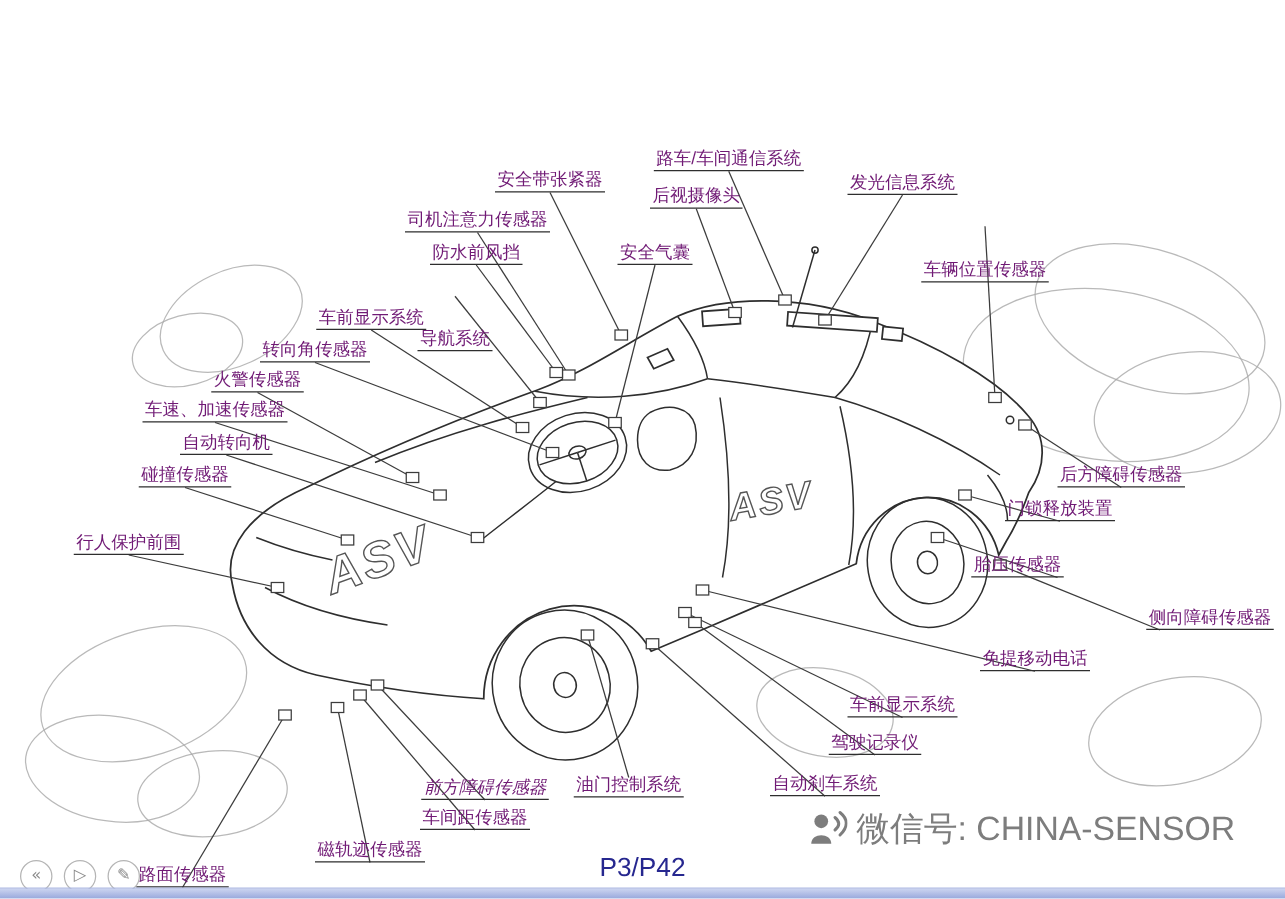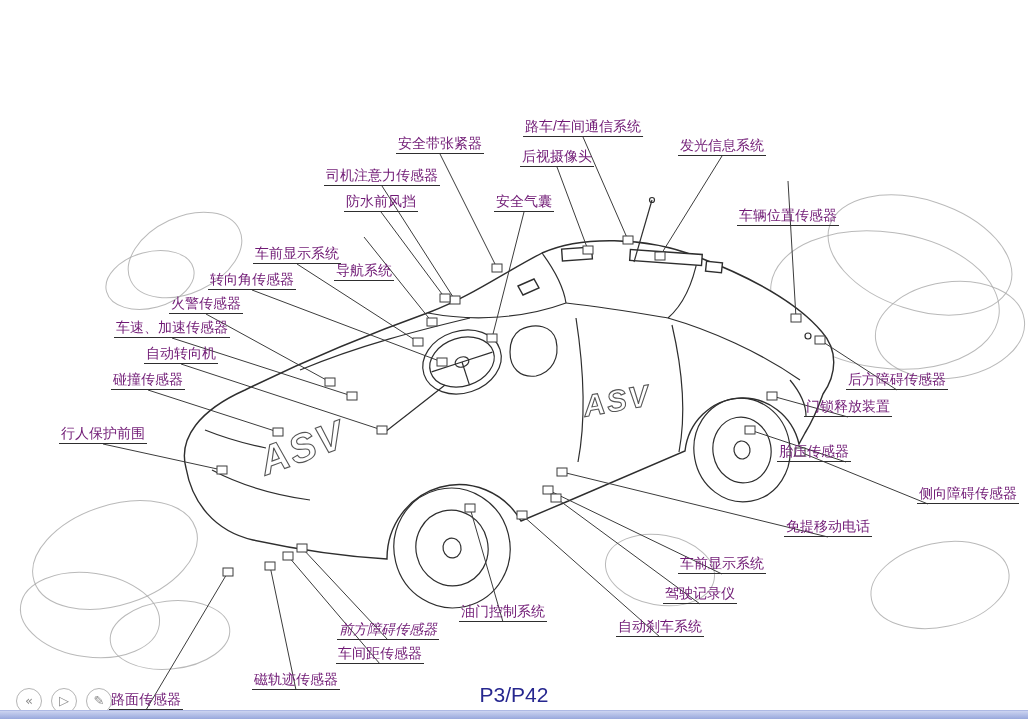--- a/index.html
+++ b/index.html
@@ -194,29 +194,38 @@
       <div class="sensor-label" style="left: 148px; top: 372px;">碰撞传感器</div>
       <div class="sensor-label" style="left: 103px; top: 426px;">行人保护前围</div>
       <div class="sensor-label" style="left: 897px; top: 372px;">后方障碍传感器</div>
       <div class="sensor-label" style="left: 848px; top: 399px;">门锁释放装置</div>
       <div class="sensor-label" style="left: 814px; top: 444px;">胎压传感器</div>
       <div class="sensor-label" style="left: 968px; top: 486px;">侧向障碍传感器</div>
       <div class="sensor-label" style="left: 828px; top: 519px;">免提移动电话</div>
       <div class="sensor-label" style="left: 722px; top: 556px;">车前显示系统</div>
       <div class="sensor-label" style="left: 700px; top: 586px;">驾驶记录仪</div>
       <div class="sensor-label" style="left: 660px; top: 619px;">自动刹车系统</div>
-      <div class="sensor-label" style="left: 503px; top: 604px; text-align: right;">油门控制系统</div>
+      <div class="sensor-label" style="left: 503px; top: 620px; text-align: right;">油门控制系统</div>
       <div class="sensor-label" style="left: 388px; top: 622px; font-style: italic;">前方障碍传感器</div>
       <div class="sensor-label" style="left: 380px; top: 646px;">车间距传感器</div>
       <div class="sensor-label" style="left: 296px; top: 672px;">磁轨迹传感器</div>
       <div class="sensor-label" style="left: 146px; top: 692px;">路面传感器</div>
     </div>
 
   <div class="page-number">P3/P42</div>
 
+  <div class="watermark">
+    <svg width="32" height="32" viewBox="0 0 32 32">
+      <circle cx="11" cy="10" r="5.5" fill="#7d7d7d"></circle>
+      <path d="M 3 28 C 3 19 19 19 19 28 Z" fill="#7d7d7d"></path>
+      <path d="M 22 7 q 6 5 0 10" fill="none" stroke="#7d7d7d" stroke-width="2.4" stroke-linecap="round"></path>
+      <path d="M 26 3 q 10 8 0 18" fill="none" stroke="#7d7d7d" stroke-width="2.4" stroke-linecap="round"></path>
+    </svg>
+    <span>微信号: CHINA-SENSOR</span>
+  </div>
 
   <div class="controls" id="viewer-controls">
       <button class="ctl">«</button>
       <button class="ctl">▷</button>
       <button class="ctl">✎</button>
     </div>
 
   <div class="scrollbar"></div>
 </div>
 

